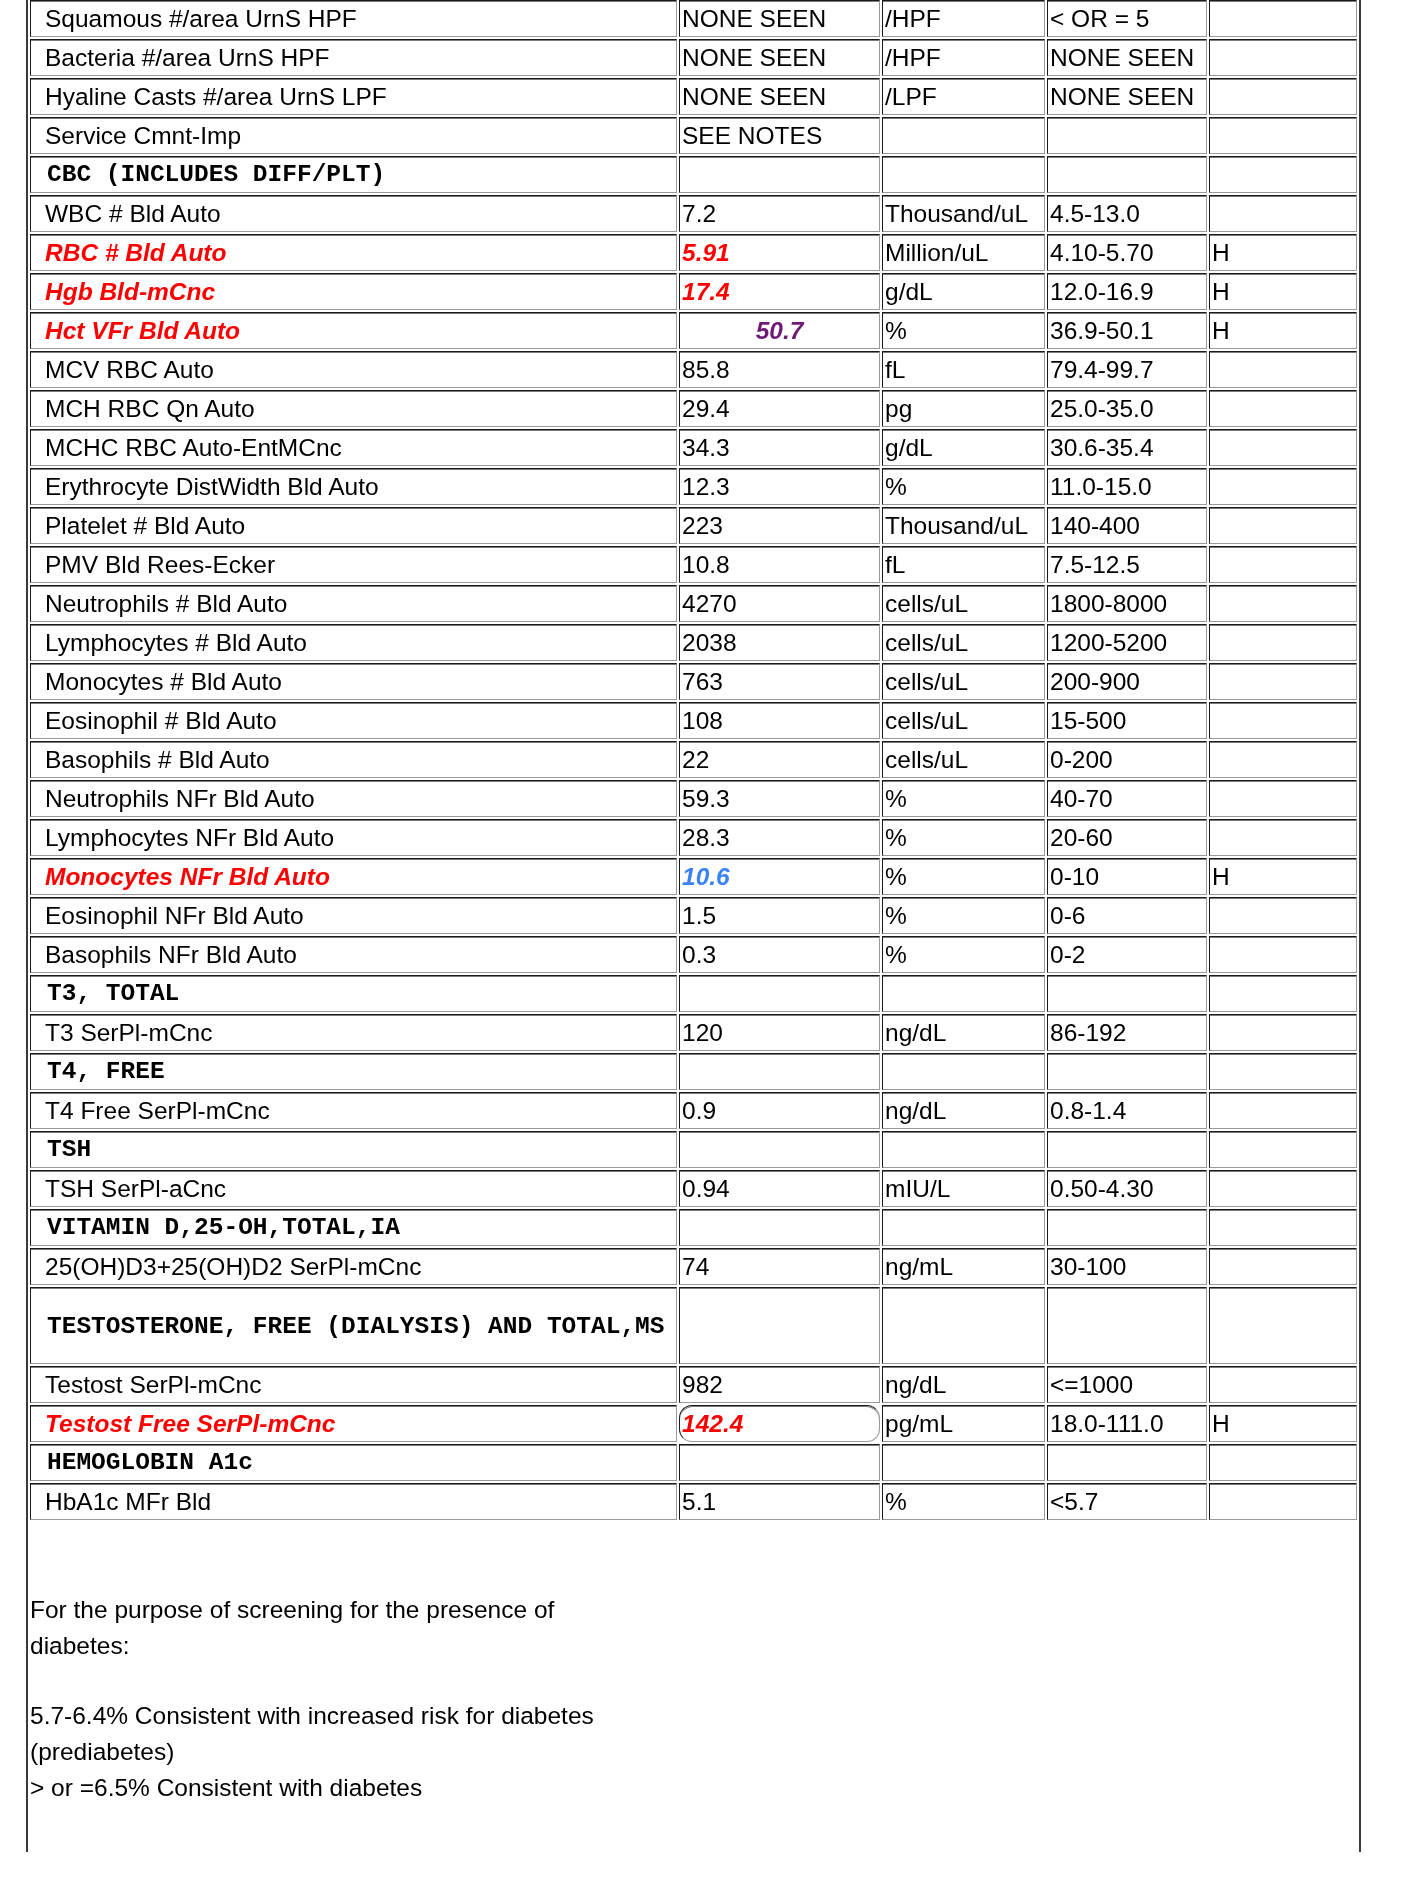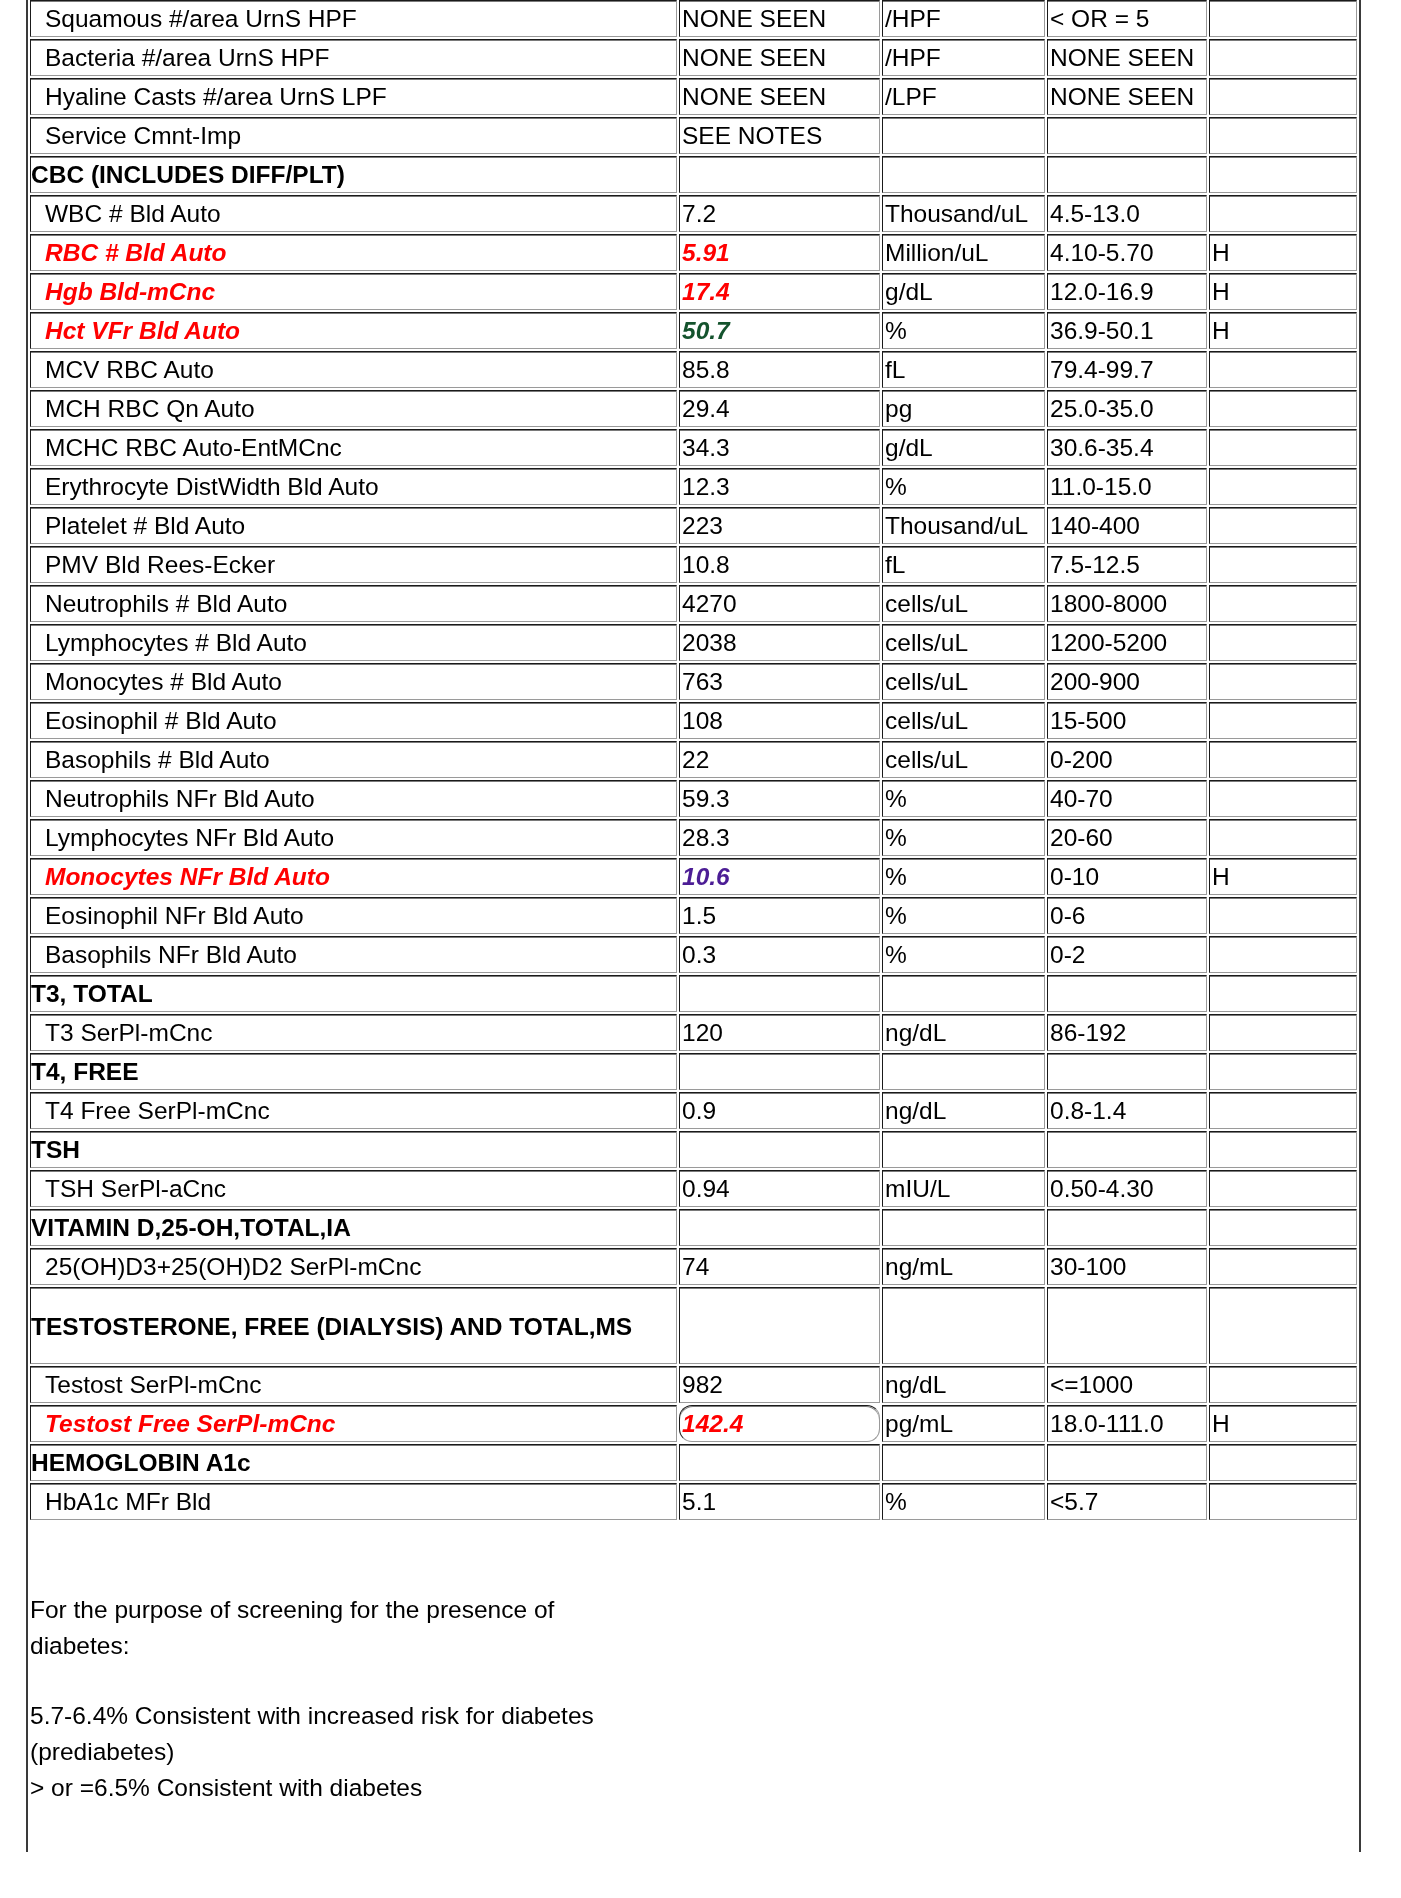--- a/index.html
+++ b/index.html
@@ -49,21 +49,22 @@
     padding: 1px 2px 0 2px;
     font-size: 24.5px;
     line-height: 34px;
     white-space: nowrap;
     overflow: hidden;
     vertical-align: middle;
   }
   table.results tr.sub td.name { padding-left: 14px; }
   table.results tr.group td.name {
     font-weight: bold;
-    padding-left: 0px;
+    padding-left: 16px;
+    font-family: Liberation Mono, monospace;
   }
   table.results tr.group.two-line td.name {
     white-space: normal;
     line-height: 37px;
     height: 74px;
     margin-left: 14px;
   }
   table.results tr.abnormal td.name,
   table.results tr.abnormal td.val {
     color: #ff0000;
@@ -147,21 +148,21 @@
       </tr>
       <tr class="sub abnormal">
         <td class="name" style="color: rgb(255, 0, 0);">Hgb Bld-mCnc</td>
         <td class="val" style="color: rgb(255, 0, 0);">17.4</td>
         <td class="unit">g/dL</td>
         <td class="ref">12.0-16.9</td>
         <td class="flag">H</td>
       </tr>
       <tr class="sub abnormal">
         <td class="name" style="color: rgb(255, 0, 0);">Hct VFr Bld Auto</td>
-        <td class="val" style="color: #14532d;">50.7</td>
+        <td class="val" style="color: #701a75; text-align: center;">50.7</td>
         <td class="unit">%</td>
         <td class="ref">36.9-50.1</td>
         <td class="flag">H</td>
       </tr>
       <tr class="sub">
         <td class="name">MCV RBC Auto</td>
         <td class="val">85.8</td>
         <td class="unit">fL</td>
         <td class="ref">79.4-99.7</td>
         <td class="flag"></td>
@@ -245,21 +246,21 @@
       </tr>
       <tr class="sub">
         <td class="name">Lymphocytes NFr Bld Auto</td>
         <td class="val">28.3</td>
         <td class="unit">%</td>
         <td class="ref">20-60</td>
         <td class="flag"></td>
       </tr>
       <tr class="sub abnormal">
         <td class="name" style="color: rgb(255, 0, 0);">Monocytes NFr Bld Auto</td>
-        <td class="val" style="color: #4c1d95;">10.6</td>
+        <td class="val" style="color: #3b82f6;">10.6</td>
         <td class="unit">%</td>
         <td class="ref">0-10</td>
         <td class="flag">H</td>
       </tr>
       <tr class="sub">
         <td class="name">Eosinophil NFr Bld Auto</td>
         <td class="val">1.5</td>
         <td class="unit">%</td>
         <td class="ref">0-6</td>
         <td class="flag"></td>

